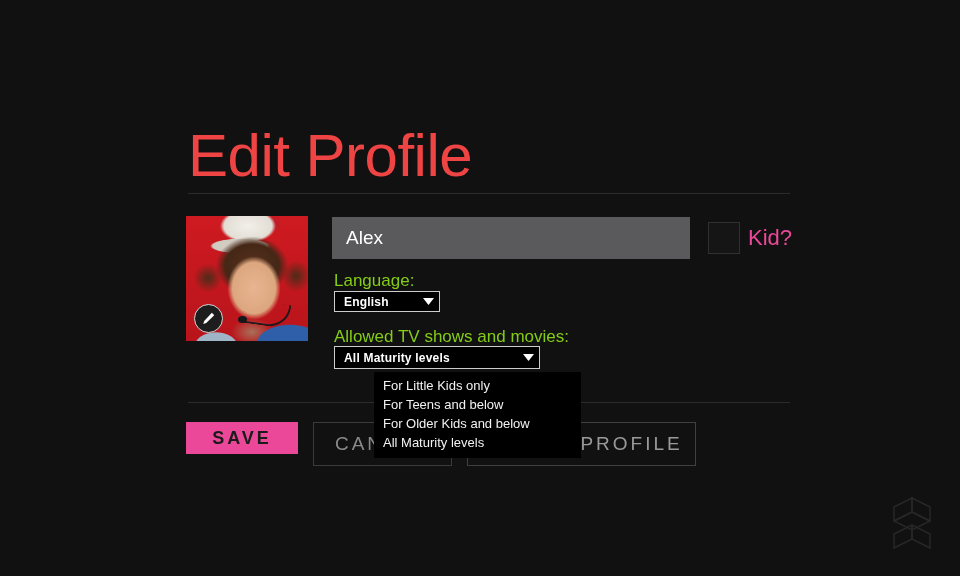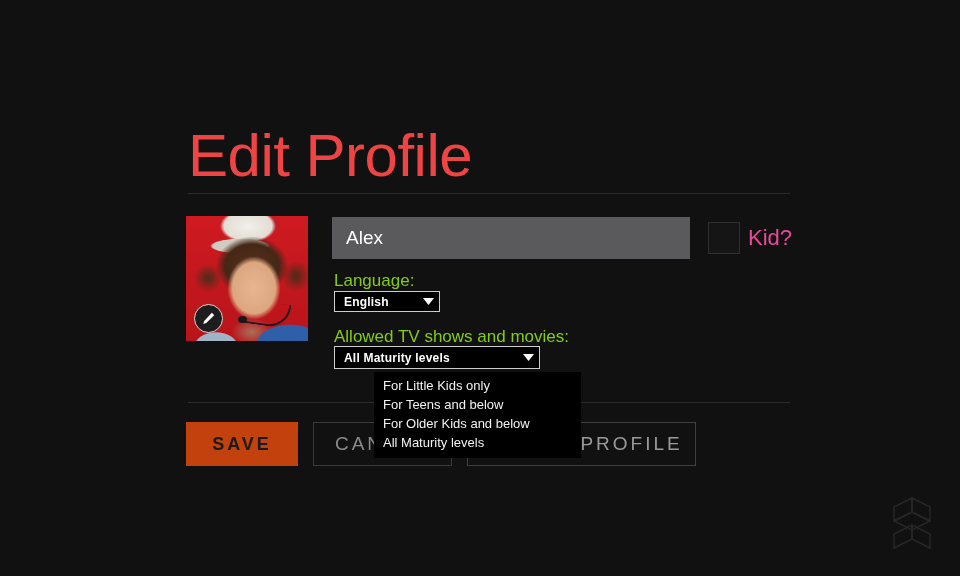--- a/index.html
+++ b/index.html
@@ -232,22 +232,22 @@
     align-items: center;
     justify-content: center;
     font-size: 19px;
     letter-spacing: 3px;
     font-weight: normal;
   }
   #save-button {
     left: 186px;
     top: 422px;
     width: 112px;
-    height: 44px;
-    background: #c2410c;
+    height: 32px;
+    background: #ec4899;
     color: #1b1b1b;
     border: none;
     font-family: "Liberation Sans", sans-serif;
     font-weight: bold;
     font-size: 18px;
   }
   #cancel-button {
     left: 313px;
     top: 422px;
     width: 139px;

